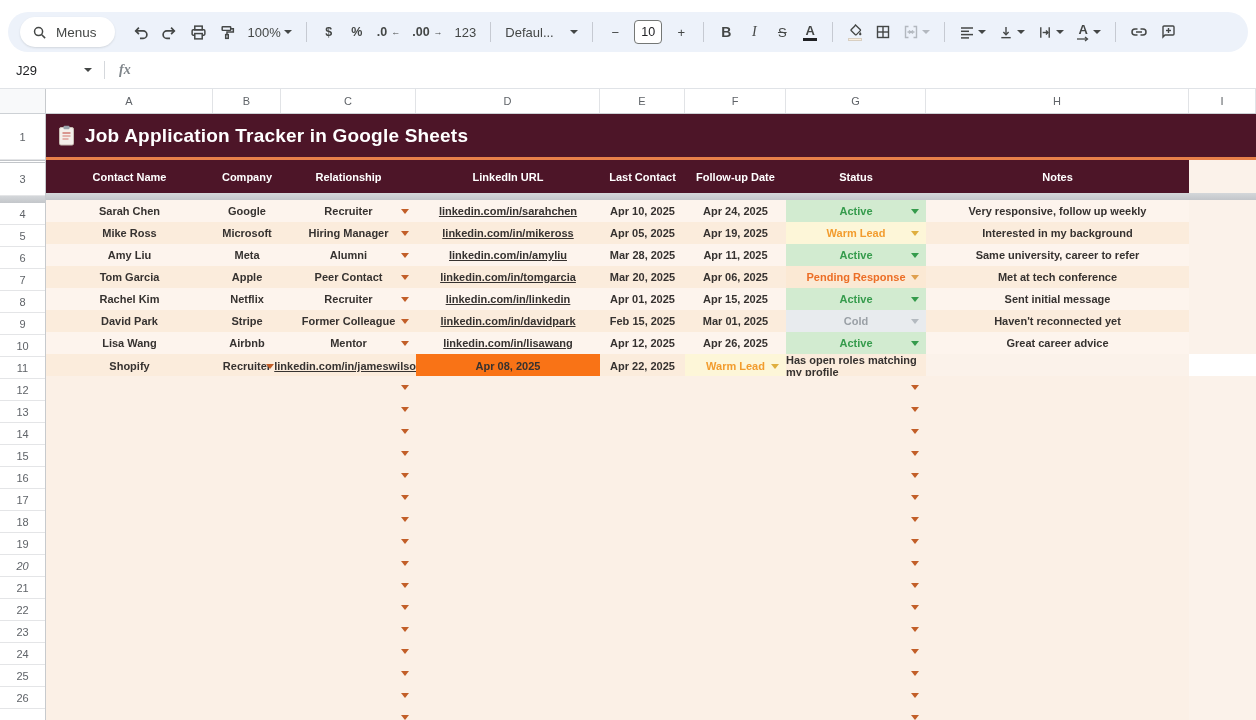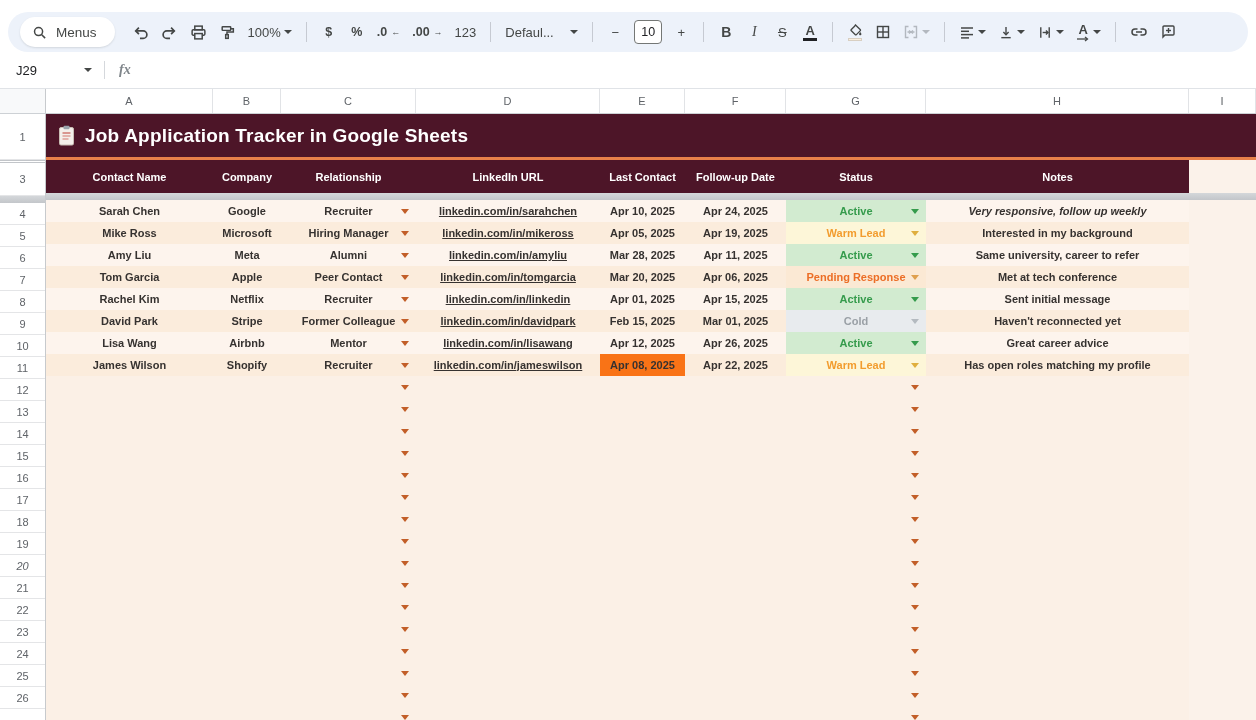--- a/index.html
+++ b/index.html
@@ -378,21 +378,21 @@
     </div>
     <div class="cell" style="background: rgb(253, 244, 237);">
               <span class="lnk">linkedin.com/in/sarahchen</span>
             </div>
     <div class="cell" style="background: rgb(253, 244, 237);">Apr 10, 2025</div>
     <div class="cell" style="background: rgb(253, 244, 237);">Apr 24, 2025</div>
     <div class="cell" style="background: rgb(210, 235, 208);">
       <span style="color: rgb(53, 155, 76);">Active</span>
       <span class="dd" style="border-top-color: rgb(53, 155, 76);"></span>
     </div>
-    <div class="cell" style="background: rgb(253, 244, 237); font-style: italic;">Very responsive, follow up weekly</div>
+    <div class="cell" style="background: rgb(253, 244, 237);">Very responsive, follow up weekly</div>
     <div class="cell coli-cell"></div>
   </div>
           <div class="r grid-cols">
     <div class="cell" style="background: rgb(251, 236, 220);">Mike Ross</div>
     <div class="cell" style="background: rgb(251, 236, 220);">Microsoft</div>
     <div class="cell" style="background: rgb(251, 236, 220);">
       <span>Hiring Manager</span>
       <span class="dd"></span>
     </div>
     <div class="cell" style="background: rgb(251, 236, 220);">
@@ -496,21 +496,20 @@
     <div class="cell" style="background: rgb(253, 244, 237);">Apr 12, 2025</div>
     <div class="cell" style="background: rgb(253, 244, 237);">Apr 26, 2025</div>
     <div class="cell" style="background: rgb(210, 235, 208);">
       <span style="color: rgb(53, 155, 76);">Active</span>
       <span class="dd" style="border-top-color: rgb(53, 155, 76);"></span>
     </div>
     <div class="cell" style="background: rgb(253, 244, 237);">Great career advice</div>
     <div class="cell coli-cell"></div>
   </div>
           <div class="r grid-cols">
-    <div class="cell" style="background: rgb(251, 236, 220);">James Wilson</div>
     <div class="cell" style="background: rgb(251, 236, 220);">Shopify</div>
     <div class="cell" style="background: rgb(251, 236, 220);">
       <span>Recruiter</span>
       <span class="dd"></span>
     </div>
     <div class="cell" style="background: rgb(251, 236, 220);">
               <span class="lnk">linkedin.com/in/jameswilson</span>
             </div>
     <div class="cell" style="background: #f97316;">Apr 08, 2025</div>
     <div class="cell" style="background: rgb(251, 236, 220);">Apr 22, 2025</div>

